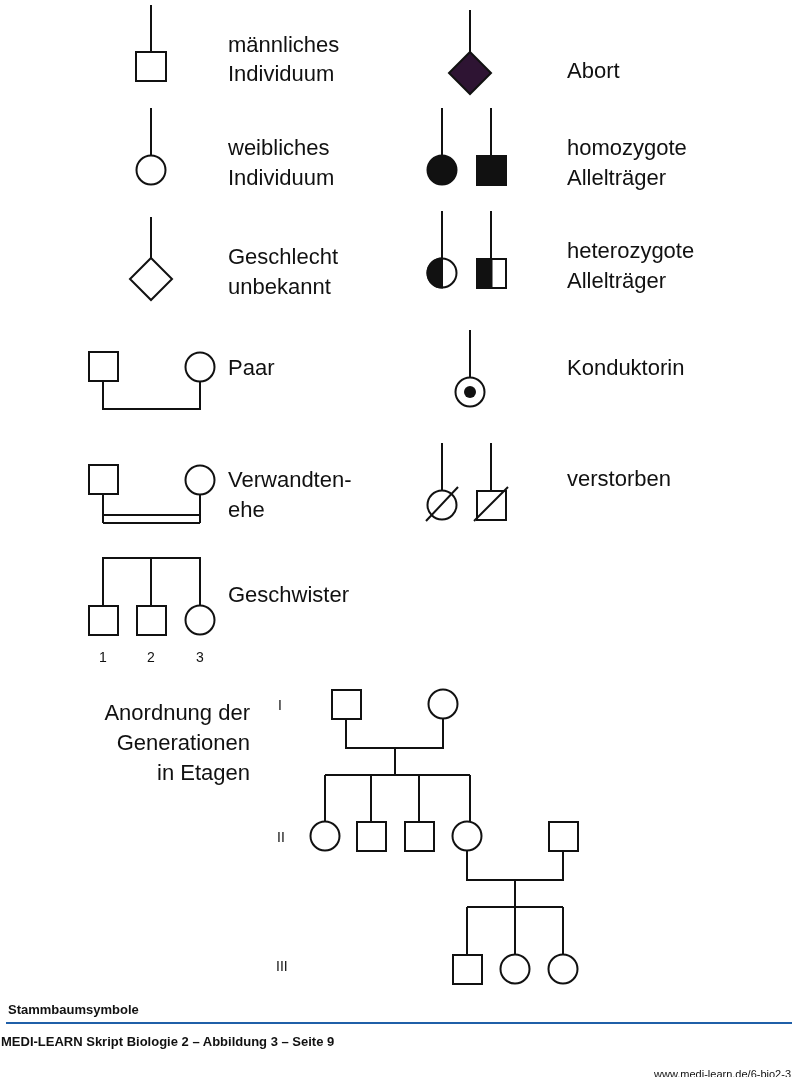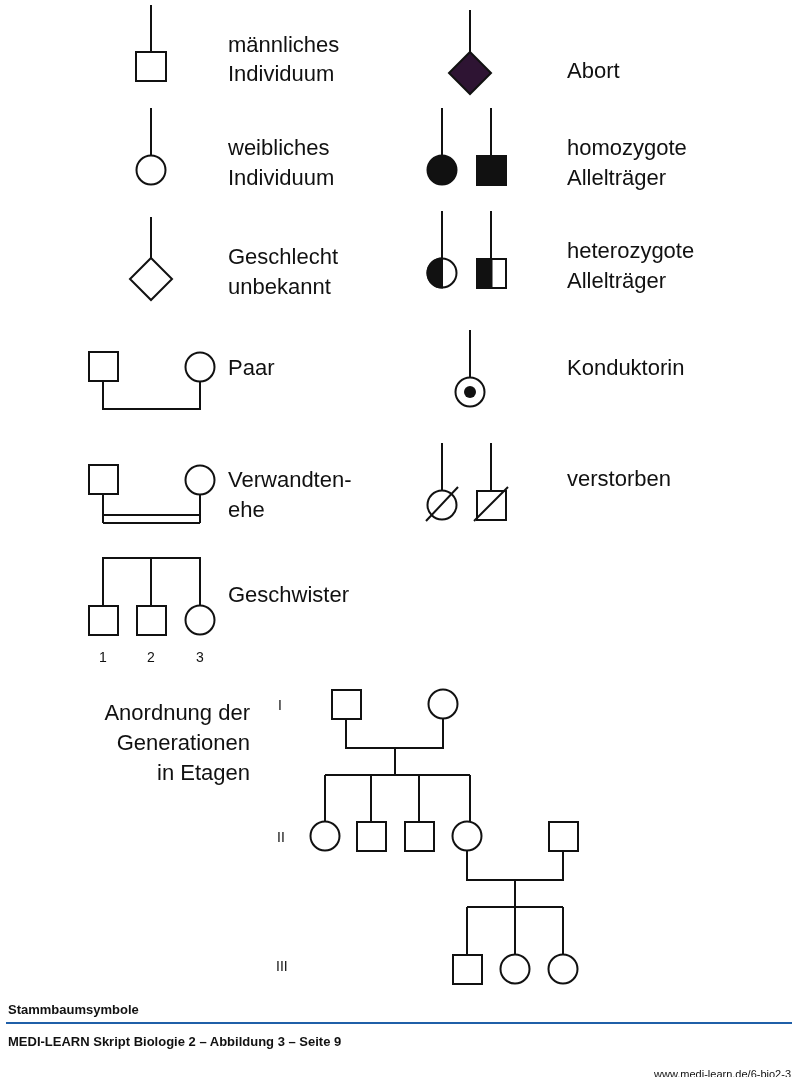--- a/index.html
+++ b/index.html
@@ -2,21 +2,21 @@
 <html><head>
   <meta charset="utf-8">
   <style>
     html, body { margin: 0; padding: 0; background: #ffffff; }
     body { width: 800px; height: 1077px; position: relative; overflow: hidden; font-family: "Liberation Sans", sans-serif; }
     #canvas { position: absolute; left: 0; top: 0; }
     .lbl { font-family: "Liberation Sans", sans-serif; font-size: 22px; fill: #111; }
     .num { font-family: "Liberation Sans", sans-serif; font-size: 14px; fill: #111; }
     .gen { font-family: "Liberation Sans", sans-serif; font-size: 14px; fill: #111; }
     .footer-rule { position: absolute; left: 6px; right: 8px; top: 1022px; height: 2px; background: #1f5fa8; }
-    .footer-title { position: absolute; left: 8px; top: 1034px; font-size: 13px; font-weight: bold; color: #111; }
+    .footer-title { position: absolute; left: 1px; top: 1034px; font-size: 13px; font-weight: bold; color: #111; }
     .footer-url { position: absolute; right: 9px; top: 1036px; font-size: 11px; color: #111; margin-top: 32px; }
     .footer-sub { position: absolute; left: 8px; top: 1002px; font-size: 13px; font-weight: bold; color: #111; }
   </style>
 </head>
 <body>
 
 <svg id="canvas" width="800" height="1020" viewBox="0 0 800 1020">
   <g fill="none" stroke="#111" stroke-width="2">
 
     <g>

